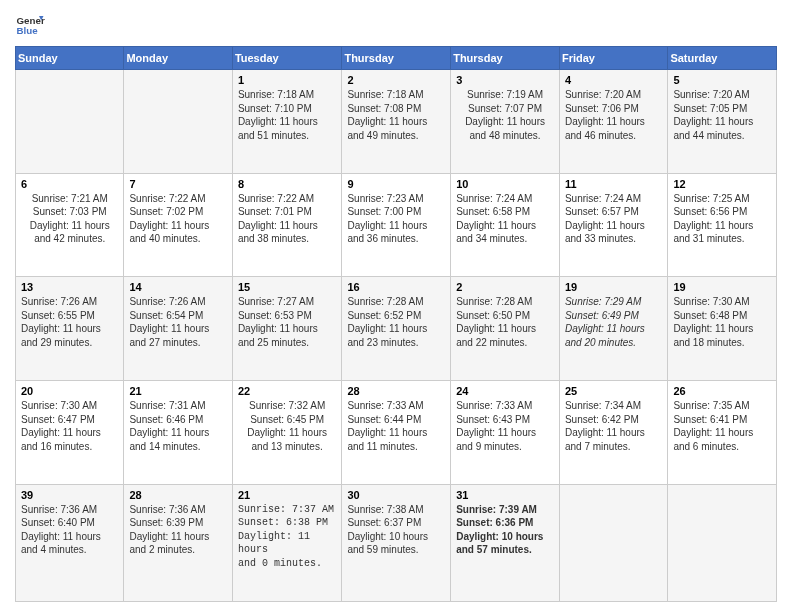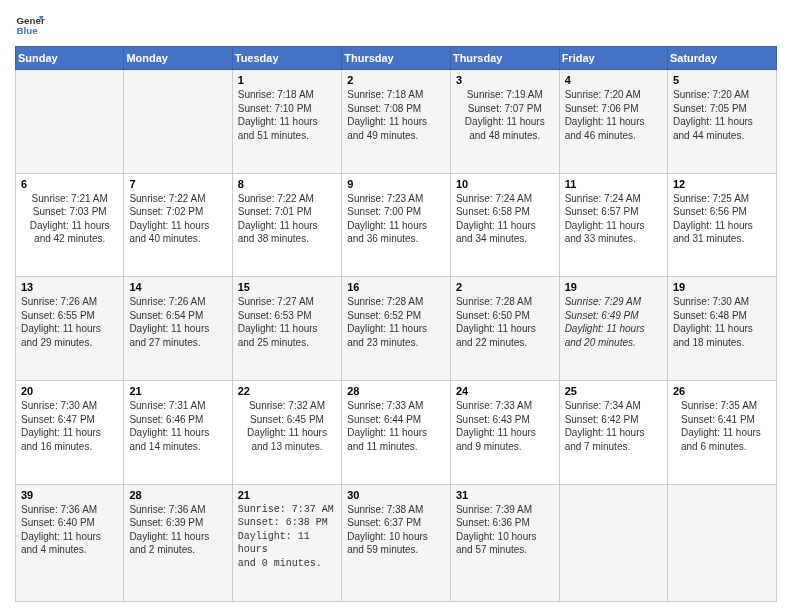--- a/index.html
+++ b/index.html
@@ -296,21 +296,21 @@
           </td>
           <td>
             <span class="day-num">25</span>
             <div class="day-info" style="white-space: pre-line;">Sunrise: 7:34 AM
 Sunset: 6:42 PM
 Daylight: 11 hours
 and 7 minutes.</div>
           </td>
           <td>
             <span class="day-num">26</span>
-            <div class="day-info" style="white-space: pre-line; margin-left: 8px;">Sunrise: 7:35 AM
+            <div class="day-info" style="white-space: pre-line;">Sunrise: 7:35 AM
 Sunset: 6:41 PM
 Daylight: 11 hours
 and 6 minutes.</div>
           </td>
         </tr>
         <tr>
           <td>
             <span class="day-num">39</span>
             <div class="day-info" style="white-space: pre-line;">Sunrise: 7:36 AM
 Sunset: 6:40 PM
@@ -333,21 +333,21 @@
           </td>
           <td>
             <span class="day-num">30</span>
             <div class="day-info" style="white-space: pre-line;">Sunrise: 7:38 AM
 Sunset: 6:37 PM
 Daylight: 10 hours
 and 59 minutes.</div>
           </td>
           <td>
             <span class="day-num">31</span>
-            <div class="day-info" style="white-space: pre-line;">Sunrise: 7:39 AM
+            <div class="day-info" style="white-space: pre-line; font-weight: bold;">Sunrise: 7:39 AM
 Sunset: 6:36 PM
 Daylight: 10 hours
 and 57 minutes.</div>
           </td>
           <td class="empty"></td>
           <td class="empty"></td>
         </tr>
       </tbody>
   </table>
 </div>

